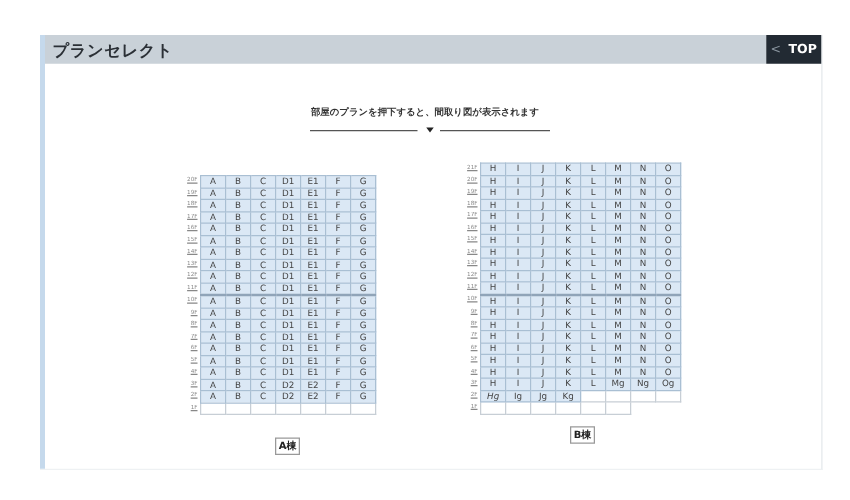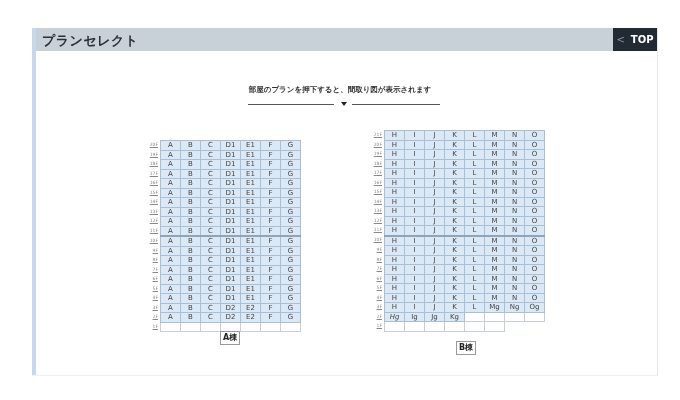--- a/index.html
+++ b/index.html
@@ -237,21 +237,21 @@
         <td class="e" style="width: 19px;"></td>
         <td class="e" style="width: 19px;"></td>
         <td class="e" style="width: 19px;"></td>
         <td class="e" style="width: 19px;"></td>
         <td class="e" style="width: 19px;"></td>
         <td class="e" style="width: 19px;"></td>
         <td class="e" style="width: 19px;"></td>
       </tr>
     </tbody>
   </table>
-<div class="bldg" style="left:220px;top:331px;">A棟</div>
+<div class="bldg" style="left:220px;top:350px;">A棟</div>
 
 <table class="plan" id="tableB" style="left:369px;top:130px;">
     <tbody>
       <tr>
         <td class="fl">21F</td>
         <td class="c" style="width: 19px;">H</td>
         <td class="c" style="width: 19px;">I</td>
         <td class="c" style="width: 19px;">J</td>
         <td class="c" style="width: 19px;">K</td>
         <td class="c" style="width: 19px;">L</td>

